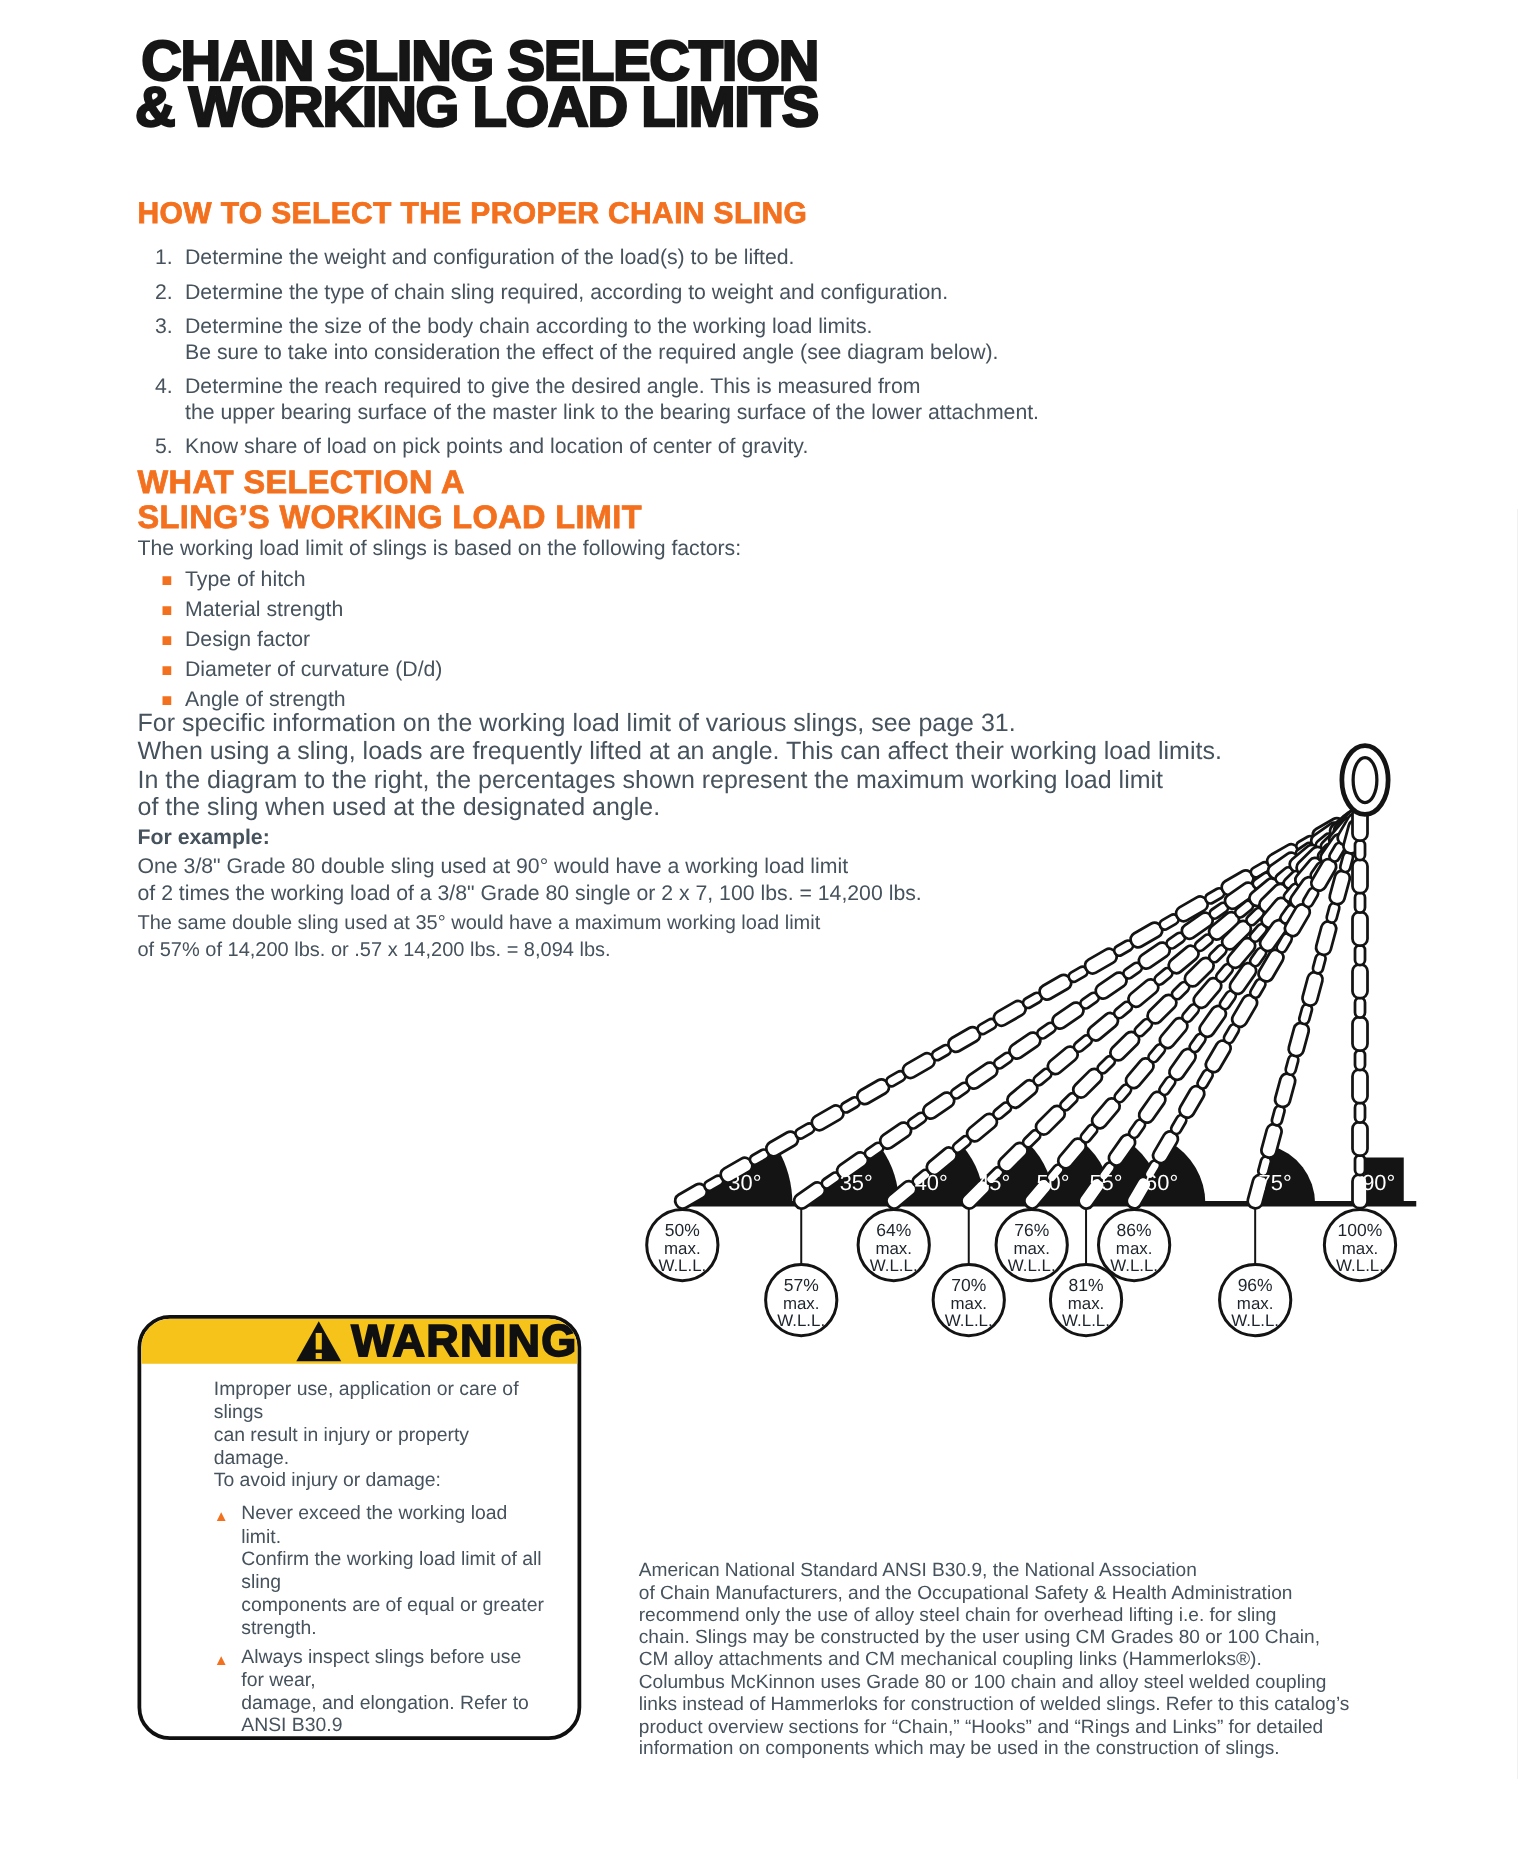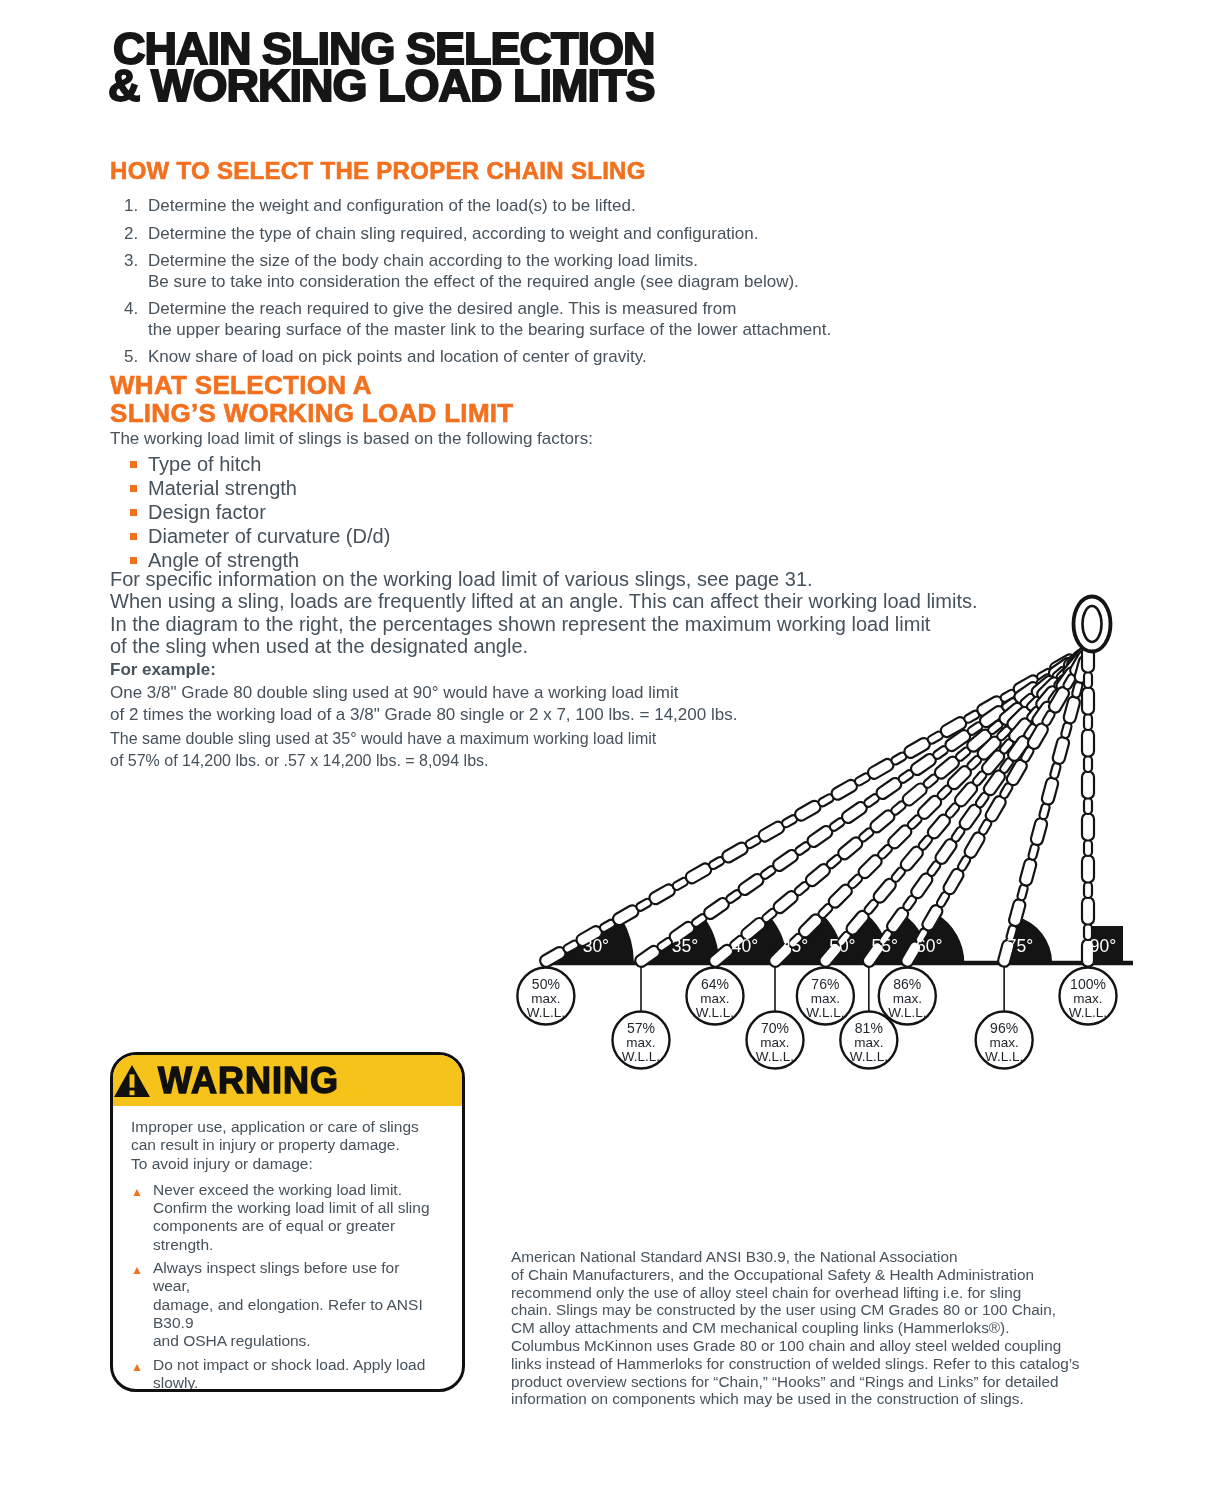--- a/index.html
+++ b/index.html
@@ -14,35 +14,35 @@
     left:108px;top:30px;font-size:45px;line-height:37px;font-weight:bold;
     color:#161616;letter-spacing:-1px;text-align:right;-webkit-text-stroke:1.9px #161616;
   }
   .h2{font-weight:bold;color:var(--orange,#F3701E);-webkit-text-stroke:0.6px var(--orange,#F3701E);letter-spacing:0.3px;}
   .h2a{left:110px;top:157px;font-size:24px;}
   .h2b{left:110px;top:371px;font-size:26px;line-height:28px;}
   .ol{left:124px;top:196px;font-size:17px;width:850px;}
   .li{display:flex;margin-bottom:7px;line-height:20.5px;}
   .num{width:24px;flex:none;}
   .pintro{left:110px;top:429px;font-size:17px;}
-  .factors{left:130px;top:452px;font-size:20px;}
+  .factors{left:130px;top:452px;font-size:17px;}
   .fac{display:flex;align-items:center;height:24px;}
   .sq{width:7px;height:7px;background:var(--orange,#F3701E);margin-right:11px;flex:none;}
   .para1{left:110px;top:568px;font-size:20px;line-height:22.4px;}
   .exlabel{left:110px;top:660px;font-size:17px;font-weight:bold;}
   .ex1{left:110px;top:682px;font-size:17px;line-height:21.5px;}
   .ex2{left:110px;top:728px;font-size:16px;line-height:21.5px;}
   .diagram{left:500px;top:585px;}
   .warnbox{
     left:110px;top:1052px;width:355px;height:340px;background:#fff;
     border:3.5px solid #101010;border-radius:26px;overflow:hidden;box-sizing:border-box;
   }
-  .warnhead{height:51px;background:var(--yellow,#F5C31A);display:flex;align-items:center;justify-content:flex-start;gap:7px;}
+  .warnhead{height:36px;background:var(--yellow,#F5C31A);display:flex;align-items:center;justify-content:flex-end;gap:7px;}
   .warntitle{font-size:36px;font-weight:bold;color:#101010;-webkit-text-stroke:1.4px #101010;letter-spacing:1px;}
-  .warnbody{padding:12px 26px 0 18px;font-size:15.5px;line-height:18.3px;}
+  .warnbody{padding:12px 26px 0 18px;font-size:15.5px;line-height:18.3px;margin-left:40px;}
   .wintro{margin-bottom:8px;}
   .witem{display:flex;margin-bottom:5px;}
   .tri{color:var(--orange,#F3701E);flex:none;width:22px;font-size:12px;padding-top:2px;}
   .footer{left:511px;top:1248px;width:615px;font-size:15.3px;line-height:17.8px;}
 </style>
 </head>
 <body>
 
 <div class="page" style="--orange: #F3701E; --text: #46525C; --yellow: #F5C31A;">
 

